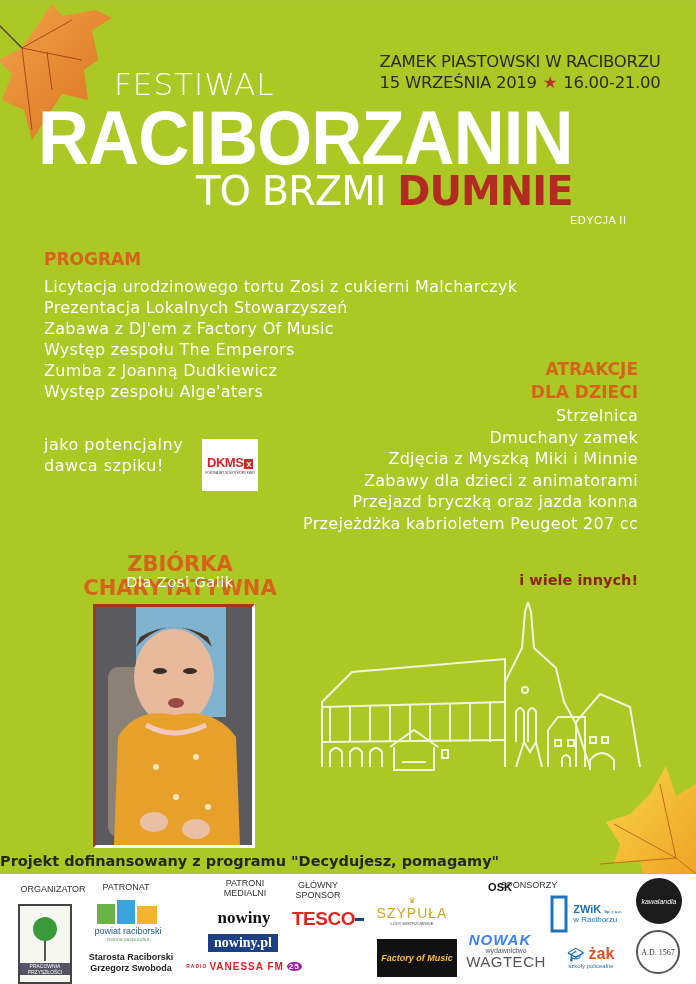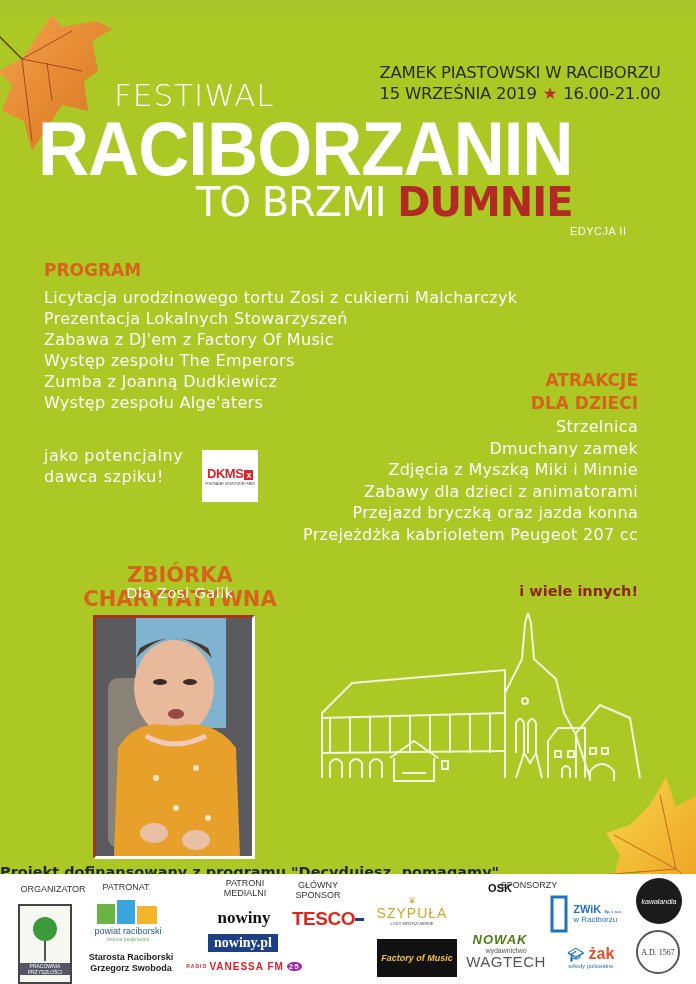--- a/index.html
+++ b/index.html
@@ -1,18 +1,18 @@
 <!DOCTYPE html>
 <html><head>
 <meta charset="utf-8">
 <style>
   html, body { margin:0; padding:0; }
   body { width:696px; height:984px; position:relative; overflow:hidden;
          background:#a9c72a; font-family:"Liberation Sans", sans-serif; }
-  .poster { position:absolute; left:0; top:15px; width:696px; height:874px; background:#abc825; }
+  .poster { position:absolute; left:0; top:4px; width:696px; height:874px; background:#abc825; }
   .abs { position:absolute; }
   .leaf-tl { left:-8px; top:-4px; width:130px; height:150px; }
   .leaf-br { left:600px; top:760px; width:96px; height:120px; }
   .venue { left:370px; top:47px; width:300px; text-align:center; color:#2b2b1a; font-size:16.5px; line-height:21px; font-family:"DejaVu Sans", sans-serif; letter-spacing:-0.3px; }
   .venue .star { color:#b5322a; margin:0 6px; }
   .festiwal { left:114px; top:62px; color:#fff; font-size:31px; font-family:"DejaVu Sans", sans-serif; font-weight:200; letter-spacing:1px; }
   .main-title { left:38px; top:94px; color:#fff; font-size:76px; font-weight:bold; font-family:"Liberation Sans", sans-serif; letter-spacing:-1px; line-height:80px; transform:scaleX(0.93); transform-origin:left; }
   .subtitle { left:196px; top:164px; color:#fff; font-size:40px; font-family:"DejaVu Sans", sans-serif; letter-spacing:-1px; }
   .subtitle .red { color:#b22a22; font-weight:bold; }
   .edition { left:570px; top:210px; color:#fff; font-size:11px; letter-spacing:0.5px; }
@@ -209,21 +209,21 @@
 
   <div class="logo-box" style="left:378px;top:10px;width:68px;height:54px;flex-direction:column;">
     <div style="color:#d0a62a;font-size:8px;">♛</div>
     <div style="color:#d0a62a;font-size:14px;letter-spacing:1px;">SZYPUŁA</div>
     <div style="font-size:4px;color:#444;">LODY MISTRZOWSKIE</div>
   </div>
 
   <div class="flabel" style="left:494px;top:6px;width:70px;">SPONSORZY</div>
   <div class="logo-box" style="left:462px;top:20px;width:76px;height:40px;flex-direction:column;">
     <div style="font-weight:bold;font-size:11px;color:#111;">OSK</div>
-    <div style="font-weight:bold;font-style:italic;font-size:13px;color:#4d7c0f;letter-spacing:1px;margin-top:38px;">NOWAK</div>
+    <div style="font-weight:bold;font-style:italic;font-size:15px;color:#3b82f6;letter-spacing:1px;margin-top:38px;">NOWAK</div>
   </div>
   <div class="logo-box" style="left:546px;top:16px;width:78px;height:46px;">
     <svg width="22" height="40" viewBox="0 0 22 40">
         <rect x="4" y="4" width="14" height="34" fill="none" stroke="#1e73be" stroke-width="3"></rect>
       </svg>
     <div style="text-align:left;margin-left:3px;color:#1e73be;">
       <div style="font-weight:bold;font-size:11px;"><span>ZWiK</span> <span style="font-size:4px;">Sp. z o.o.</span></div>
       <div style="font-size:8px;">w Raciborzu</div>
     </div>
   </div>

